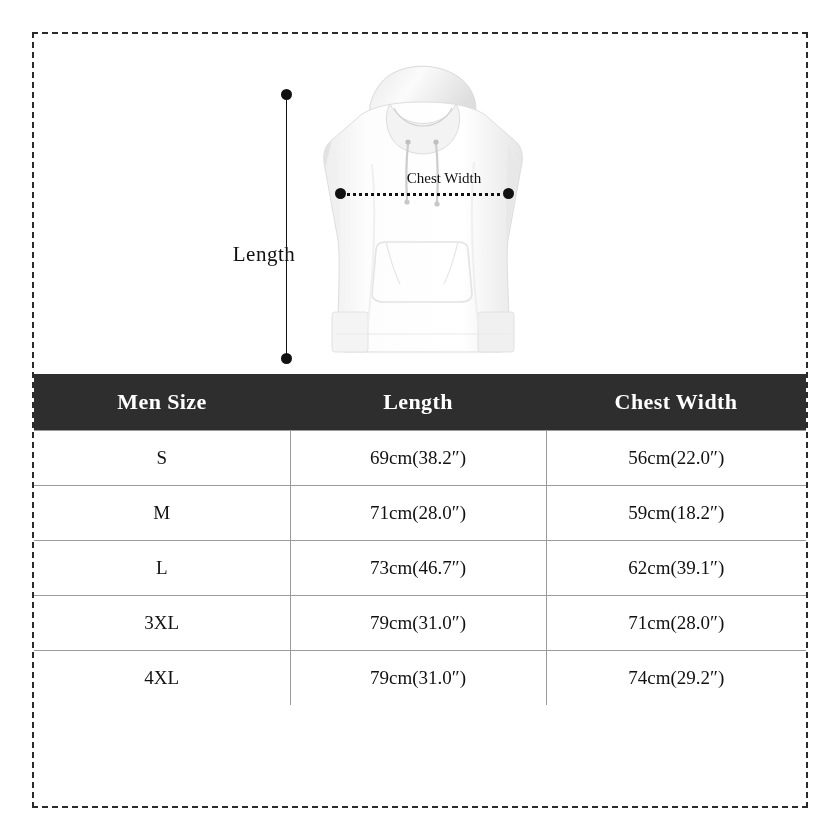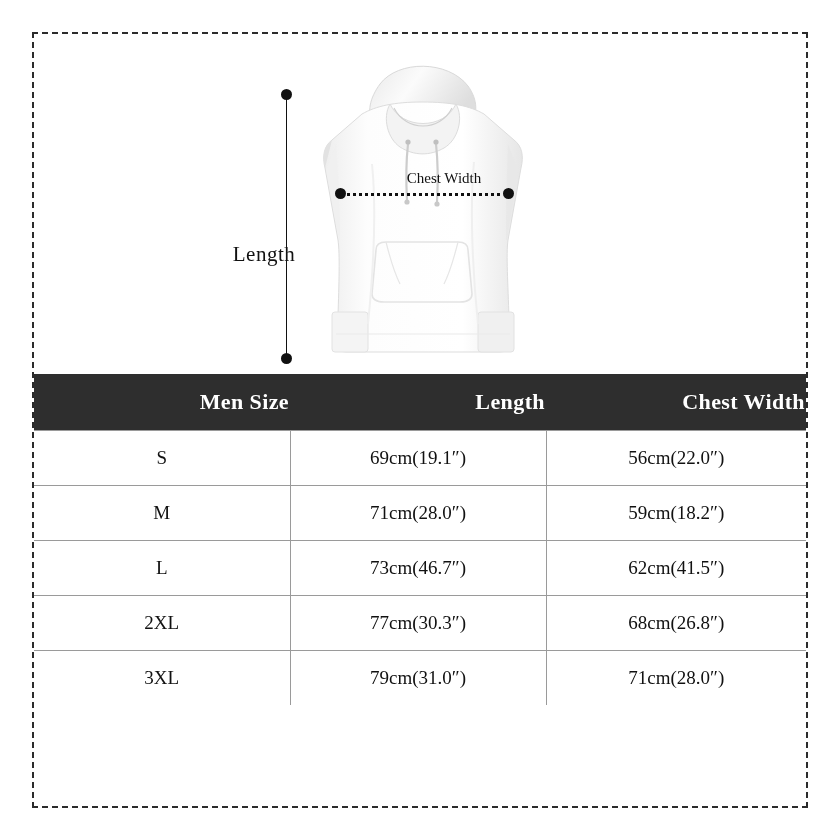--- a/index.html
+++ b/index.html
@@ -110,21 +110,21 @@
     width: 772px;
     border-collapse: collapse;
     table-layout: fixed;
   }
   table.size-table thead th {
     background: #2e2e2e;
     color: #ffffff;
     font-size: 22px;
     font-weight: bold;
     height: 54px;
-    text-align: right;
+    text-align: center;
     border: none;
     letter-spacing: 0.4px;
   }
   table.size-table tbody td {
     height: 52px;
     text-align: center;
     font-size: 19px;
     color: #111111;
     border-bottom: 1px solid #9a9a9a;
     border-right: 1px solid #9a9a9a;
@@ -240,39 +240,39 @@
     <thead>
       <tr>
         <th>Men Size</th>
         <th>Length</th>
         <th>Chest Width</th>
       </tr>
     </thead>
     <tbody>
       <tr>
         <td>S</td>
-        <td>69cm(19.1″)</td>
+        <td>69cm(38.2″)</td>
         <td>56cm(22.0″)</td>
       </tr>
       <tr>
         <td>M</td>
         <td>71cm(28.0″)</td>
         <td>59cm(18.2″)</td>
       </tr>
       <tr>
         <td>L</td>
         <td>73cm(46.7″)</td>
-        <td>62cm(41.5″)</td>
-      </tr>
-      <tr>
-        <td>2XL</td>
-        <td>77cm(30.3″)</td>
-        <td>68cm(26.8″)</td>
+        <td>62cm(39.1″)</td>
       </tr>
       <tr>
         <td>3XL</td>
         <td>79cm(31.0″)</td>
         <td>71cm(28.0″)</td>
       </tr>
+      <tr>
+        <td>4XL</td>
+        <td>79cm(31.0″)</td>
+        <td>74cm(29.2″)</td>
+      </tr>
     </tbody>
   </table>
 
 </div>
 
 </body></html>

